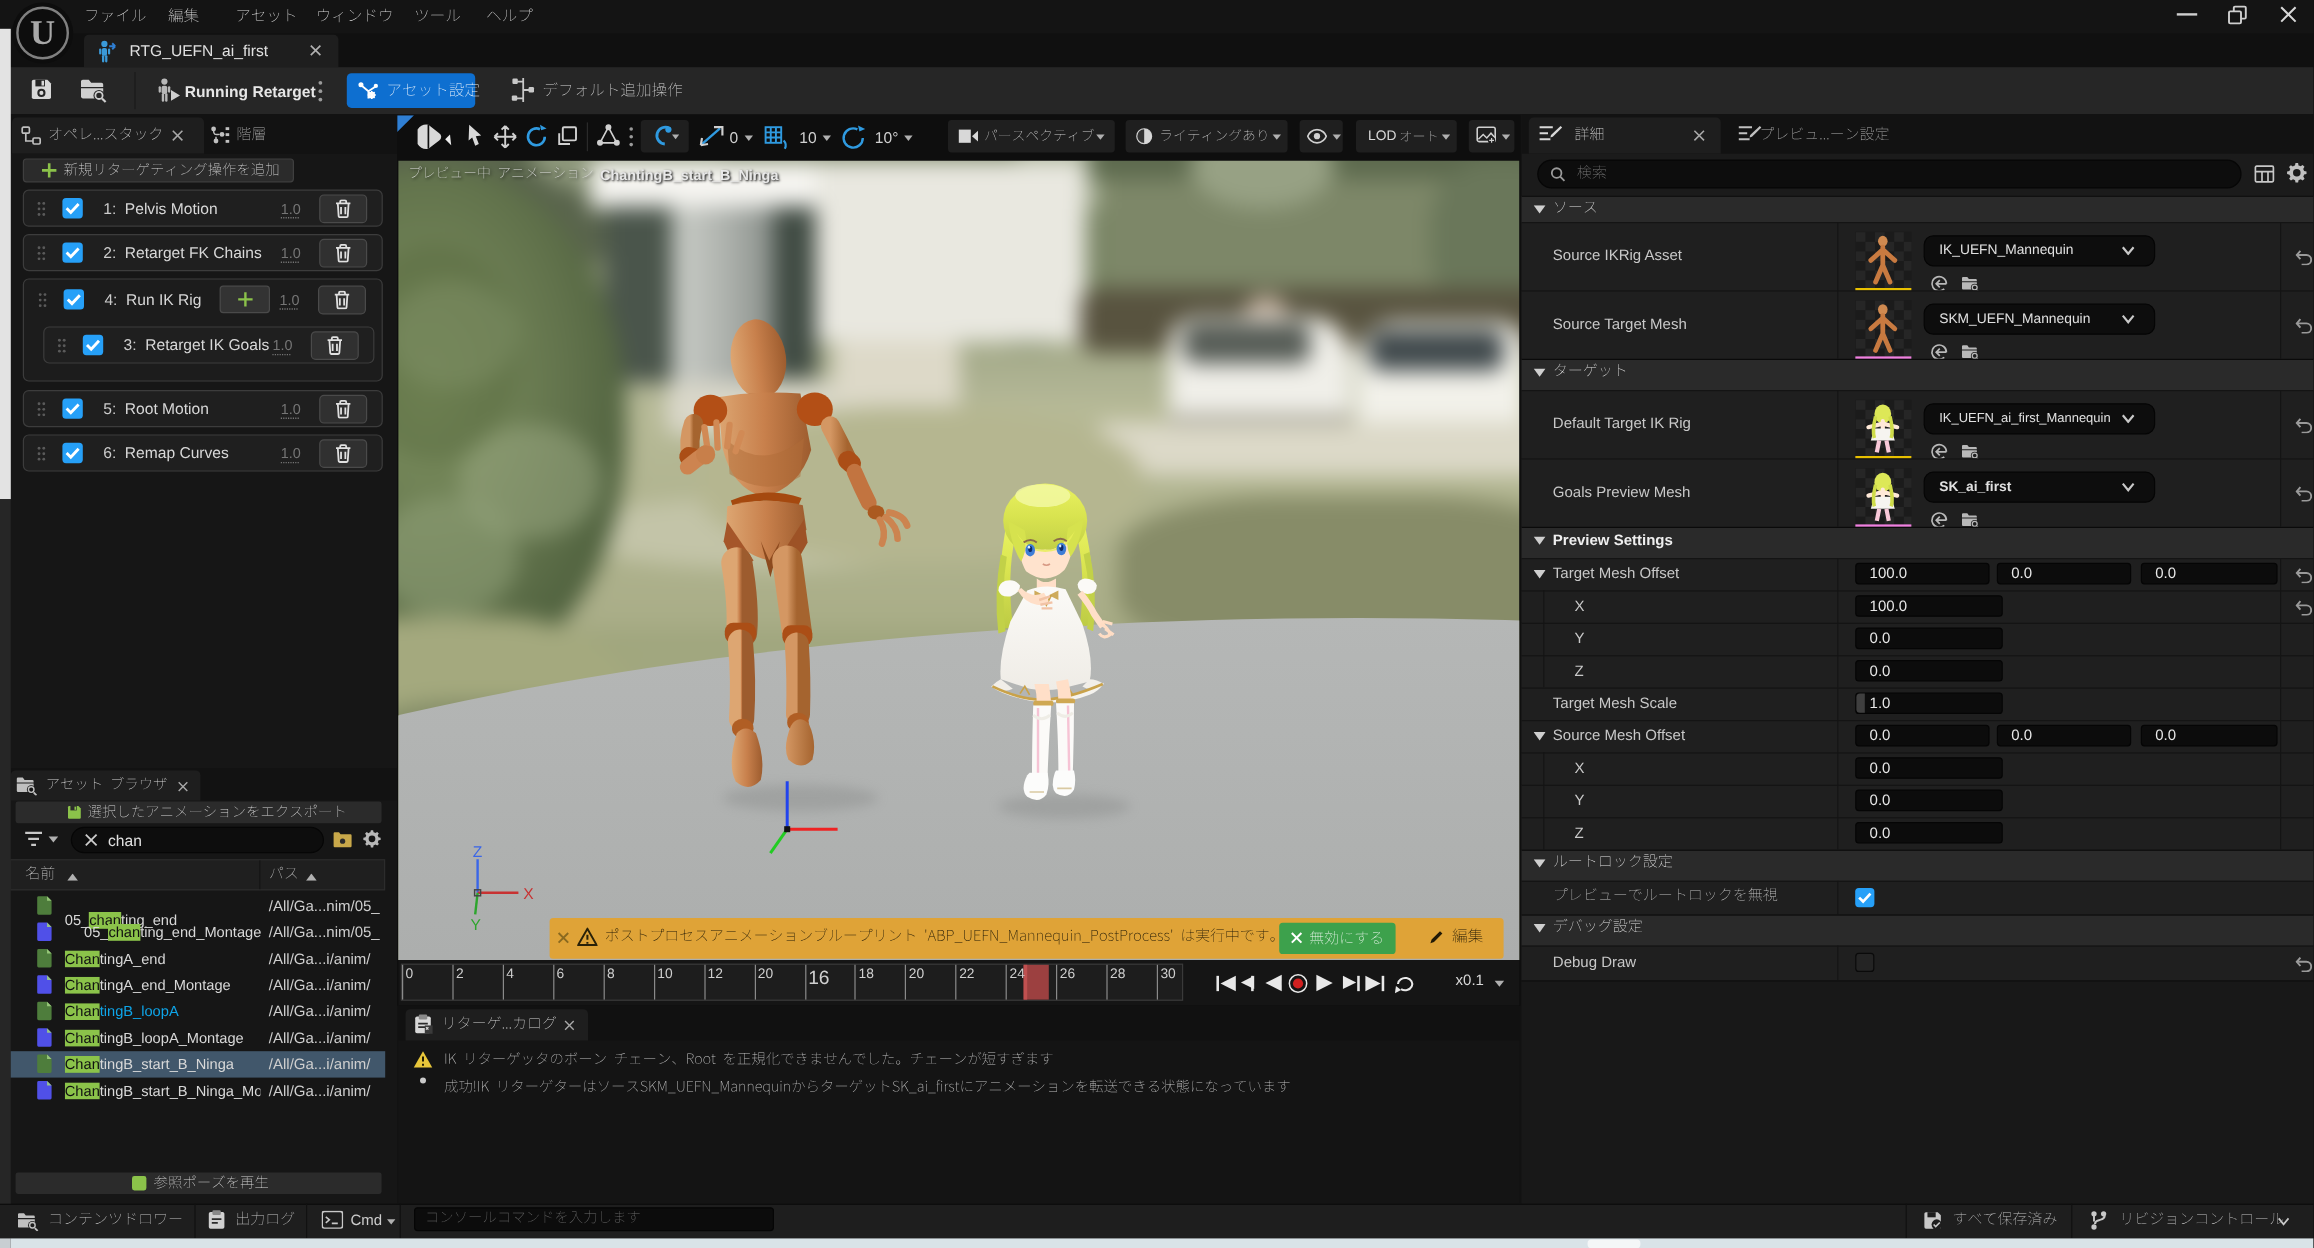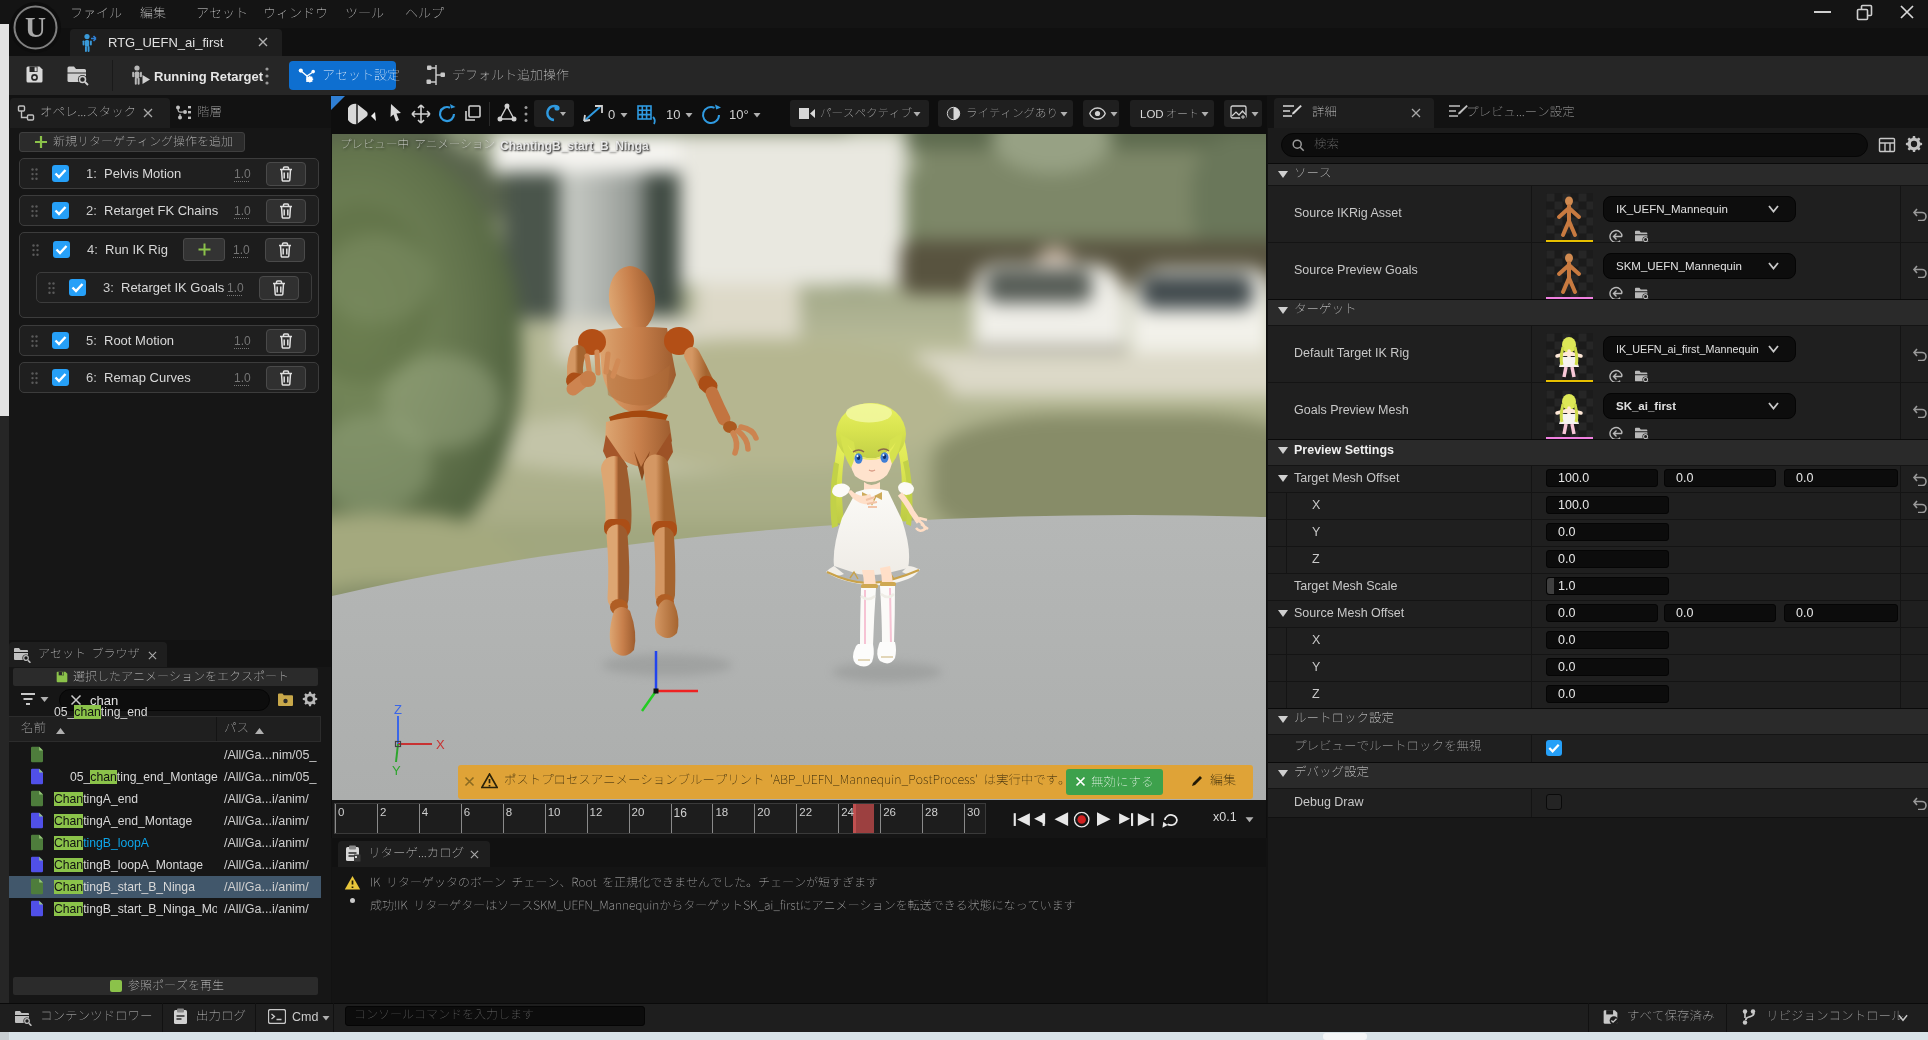--- a/index.html
+++ b/index.html
@@ -691,21 +691,21 @@
       </g>
     </svg>
   </div>
 <svg class="abs" style="left:255px;top:728px" width="9" height="6" viewBox="0 0 9 6" fill="#b0b0b0">
     <path d="M4.5 0 L9 6 L0 6 z"></path>
   </svg>
 <svg class="abs" style="left:30px;top:746px" width="14" height="17" viewBox="0 0 14 17">
     <path d="M1 2 a1.2 1.2 0 0 1 1.2-1.2 h7 L13 4.6 V15 a1.2 1.2 0 0 1-1.2 1.2 H2.2 A1.2 1.2 0 0 1 1 15 z" fill="#4e7d3c"></path>
     <path d="M9.2 0.8 L13 4.6 H9.2 z" fill="#9ecf80" opacity="0.9"></path>
   </svg>
-<div class="abs" style="left:54px;top:705px;width:163px;height:16px;overflow:hidden">
+<div class="abs" style="left:54px;top:760px;width:163px;height:16px;overflow:hidden">
     <div class="lat" style="font-size:12.2px;color:#d8d8d8"><span style="color:#d8d8d8">05_</span><span style="background:#8bc34a;color:#111">chan</span><span style="color:#d8d8d8">ting_end</span></div>
   </div>
 <div class="abs lat " style="left:224px;top:748px;font-size:12.5px;color:#cfcfcf;font-weight:normal">/All/Ga...nim/05_</div>
 <svg class="abs" style="left:30px;top:768px" width="14" height="17" viewBox="0 0 14 17">
     <path d="M1 2 a1.2 1.2 0 0 1 1.2-1.2 h7 L13 4.6 V15 a1.2 1.2 0 0 1-1.2 1.2 H2.2 A1.2 1.2 0 0 1 1 15 z" fill="#5050e8"></path>
     <path d="M9.2 0.8 L13 4.6 H9.2 z" fill="#9ecf80" opacity="0.9"></path>
   </svg>
 <div class="abs" style="left:70px;top:770px;width:163px;height:16px;overflow:hidden">
     <div class="lat" style="font-size:12.2px;color:#d8d8d8"><span style="color:#d8d8d8">05_</span><span style="background:#8bc34a;color:#111">chan</span><span style="color:#d8d8d8">ting_end_Montage</span></div>
   </div>
@@ -1223,21 +1223,21 @@
 <div class="abs lat " style="left:463.80645161290323px;top:806px;font-size:11.5px;color:#cfcfcf;font-weight:normal">6</div>
 <div class="vline" style="left:502.7px;top:804px;height:29px;background:#8a8a8a;width:1px"></div>
 <div class="abs lat " style="left:505.741935483871px;top:806px;font-size:11.5px;color:#cfcfcf;font-weight:normal">8</div>
 <div class="vline" style="left:544.7px;top:804px;height:29px;background:#8a8a8a;width:1px"></div>
 <div class="abs lat " style="left:547.6774193548388px;top:806px;font-size:11.5px;color:#cfcfcf;font-weight:normal">10</div>
 <div class="vline" style="left:586.6px;top:804px;height:29px;background:#8a8a8a;width:1px"></div>
 <div class="abs lat " style="left:589.6129032258065px;top:806px;font-size:11.5px;color:#cfcfcf;font-weight:normal">12</div>
 <div class="vline" style="left:628.5px;top:804px;height:29px;background:#8a8a8a;width:1px"></div>
 <div class="abs lat " style="left:631.5483870967741px;top:806px;font-size:11.5px;color:#cfcfcf;font-weight:normal">20</div>
 <div class="vline" style="left:670.5px;top:804px;height:29px;background:#8a8a8a;width:1px"></div>
-<div class="abs lat " style="left:673.483870967742px;top:806px;font-size:12px;color:#cfcfcf;font-weight:normal">16</div>
+<div class="abs lat " style="left:673.483870967742px;top:806px;font-size:16px;color:#cfcfcf;font-weight:normal">16</div>
 <div class="vline" style="left:712.4px;top:804px;height:29px;background:#8a8a8a;width:1px"></div>
 <div class="abs lat " style="left:715.4193548387098px;top:806px;font-size:11.5px;color:#cfcfcf;font-weight:normal">18</div>
 <div class="vline" style="left:754.4px;top:804px;height:29px;background:#8a8a8a;width:1px"></div>
 <div class="abs lat " style="left:757.3548387096774px;top:806px;font-size:11.5px;color:#cfcfcf;font-weight:normal">20</div>
 <div class="vline" style="left:796.3px;top:804px;height:29px;background:#8a8a8a;width:1px"></div>
 <div class="abs lat " style="left:799.2903225806451px;top:806px;font-size:11.5px;color:#cfcfcf;font-weight:normal">22</div>
 <div class="vline" style="left:838.2px;top:804px;height:29px;background:#8a8a8a;width:1px"></div>
 <div class="abs lat " style="left:841.2258064516129px;top:806px;font-size:11.5px;color:#cfcfcf;font-weight:normal">24</div>
 <div class="vline" style="left:880.2px;top:804px;height:29px;background:#8a8a8a;width:1px"></div>
 <div class="abs lat " style="left:883.1612903225807px;top:806px;font-size:11.5px;color:#cfcfcf;font-weight:normal">26</div>
@@ -1554,21 +1554,21 @@
     <circle cx="13" cy="12" r="2.3" fill="none" stroke="#b8b8b8" stroke-width="1.2"></circle>
     <path d="M15 14.4 l2.4 2.4" stroke="#b8b8b8" stroke-width="1.5"></path>
   </svg>
 <svg class="abs" style="left:1912px;top:207.5px" width="15" height="13" viewBox="0 0 15 13" fill="none" stroke="#9a9a9a" stroke-width="1.6">
     <path d="M2 4.5 H10 a4 4 0 0 1 0 8 H6"></path>
     <path d="M5 1 L2 4.5 L5 8"></path>
   </svg>
 <div class="abs" style="left:1268px;top:242px;width:660px;height:57px;background:#1f1f1f;border-top:1px solid #141414"></div>
 <div class="vline" style="left:1531px;top:242px;height:57px;background:#141414"></div>
 <div class="vline" style="left:1900px;top:242px;height:57px;background:#141414"></div>
-<div class="abs lat " style="left:1294px;top:262.5px;font-size:12.5px;color:#c8c8c8;font-weight:normal">Source Preview Goals</div>
+<div class="abs lat " style="left:1294px;top:262.5px;font-size:12.5px;color:#c8c8c8;font-weight:normal">Source Target Mesh</div>
 <svg class="abs" style="left:1546px;top:250px" width="47" height="50" viewBox="0 0 47 50">
     <rect width="47" height="47" fill="#1b1b1b"></rect>
     <g transform="translate(0.5,0.5)">
       <rect x="0" y="0" width="8" height="8" fill="#262626"></rect>
       <rect x="16" y="0" width="8" height="8" fill="#262626"></rect>
       <rect x="32" y="0" width="8" height="8" fill="#262626"></rect>
       <rect x="8" y="8" width="8" height="8" fill="#262626"></rect>
       <rect x="24" y="8" width="8" height="8" fill="#262626"></rect>
       <rect x="40" y="8" width="8" height="8" fill="#262626"></rect>
       <rect x="0" y="16" width="8" height="8" fill="#262626"></rect>

